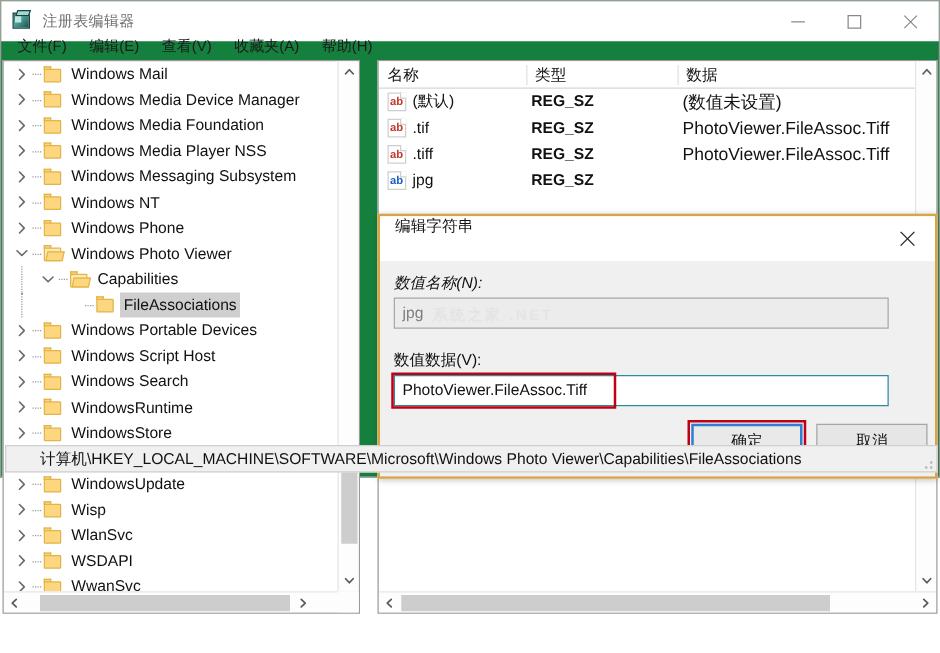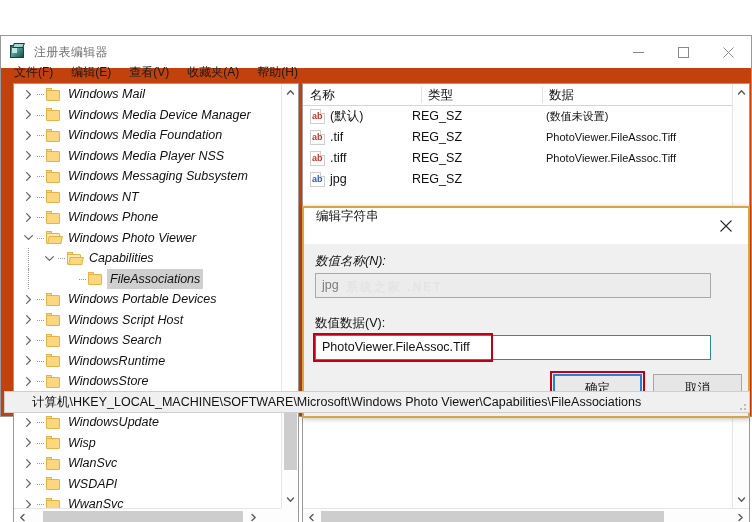--- a/index.html
+++ b/index.html
@@ -2,22 +2,22 @@
 <html><head>
 <meta charset="utf-8">
 <style>
   html,body{margin:0;padding:0;}
   body{
     width:752px;height:522px;overflow:hidden;
     font-family:"Liberation Sans","DejaVu Sans",sans-serif;
     font-size:12px;color:#000;background:#ffffff;
     -webkit-font-smoothing:antialiased;
   }
-  #app{position:relative;width:752px;height:382px;background:#c2410c;
-       border:1px solid #9a9a9a;box-sizing:border-box;margin-top:35px;}
+  #app{position:relative;width:752px;height:382px;background:#15803d;
+       border:1px solid #9a9a9a;box-sizing:border-box;}
 
   
   .titlebar{position:absolute;left:0;top:0;width:100%;height:32px;background:#ffffff;
             display:flex;align-items:center;box-sizing:border-box;}
   .tb-icon{width:18px;height:18px;margin-left:8px;margin-right:7px;position:relative;flex:none;}
   .tb-icon .g1{position:absolute;left:1px;top:2px;width:14px;height:13px;
      background:linear-gradient(135deg,#2f6f6a 0%,#4fa39b 40%,#1d4f4a 100%);
      border:1px solid #17423e;box-sizing:border-box;}
   .tb-icon .g2{position:absolute;left:4px;top:0px;width:11px;height:5px;
      background:#9fd8d2;border:1px solid #17423e;box-sizing:border-box;
@@ -28,22 +28,22 @@
   .wb{width:45px;height:32px;display:flex;align-items:center;justify-content:center;}
   .wb svg{display:block;}
   .wb line,.wb rect{stroke:#8a8a8a;stroke-width:1;fill:none;}
 
   
   .menubar{position:absolute;left:0;top:26px;height:20px;display:flex;align-items:center;
            padding-left:4px;}
   .menu-item{font-size:12px;color:#1a1a1a;padding:2px 9px;white-space:nowrap;text-align:center;}
 
   
-  .pane-tree{position:absolute;left:12px;top:47px;width:286px;height:443px;
-             background:#fff;border:1px solid #9a9a9a;box-sizing:border-box;overflow:hidden;font-style:italic;}
+  .pane-tree{position:absolute;left:1px;top:47px;width:286px;height:443px;
+             background:#fff;border:1px solid #9a9a9a;box-sizing:border-box;overflow:hidden;}
   .pane-list{position:absolute;left:301px;top:47px;width:448px;height:443px;
              background:#fff;border:1px solid #9a9a9a;box-sizing:border-box;overflow:hidden;}
 
   
   .tree{position:absolute;left:0;top:0;width:268px;height:424px;overflow:hidden;}
   .trow{display:flex;align-items:center;height:20.5px;white-space:nowrap;position:relative;}
   .tw{flex:none;position:relative;height:20.5px;}
   .chev{width:17px;height:20.5px;flex:none;display:flex;align-items:center;justify-content:center;}
   .chev svg{display:block;}
   .chev path{stroke:#6a6a6a;stroke-width:1.3;fill:none;stroke-linecap:round;stroke-linejoin:round;}
@@ -72,22 +72,22 @@
   .lvrow{position:relative;height:21px;}
   .ico-ab{position:absolute;left:7px;top:3px;width:15px;height:15px;background:#fff;
           border:1px solid #cfcfcf;box-sizing:border-box;}
   .ico-ab:after{content:"ab";position:absolute;left:1px;top:-1px;font-size:9px;font-weight:bold;
           line-height:15px;color:#c0392b;font-family:"Liberation Sans",sans-serif;}
   .ico-ab.blue:after{color:#1f5fbf;}
   .ico-ab .dogear{position:absolute;right:-1px;top:-1px;width:5px;height:5px;
           background:#fff;border-left:1px solid #cfcfcf;border-bottom:1px solid #cfcfcf;
           box-sizing:border-box;}
   .lv-c1{position:absolute;left:27px;top:0;line-height:21px;font-size:12.5px;color:#111;}
-  .lv-c2{position:absolute;left:109px;top:0;line-height:21px;font-size:12.5px;color:#111;}
-  .lv-c3{position:absolute;left:243px;top:0;line-height:21px;font-size:11px;color:#111;}
+  .lv-c2{position:absolute;left:122px;top:0;line-height:21px;font-size:12.5px;color:#111;font-weight:bold;}
+  .lv-c3{position:absolute;left:243px;top:0;line-height:21px;font-size:14px;color:#111;}
 
   
   .sb-v{position:absolute;right:0;top:0;width:17px;bottom:17px;background:#fdfdfd;
         border-left:1px solid #e6e6e6;box-sizing:border-box;}
   .sb-h{position:absolute;left:0;bottom:0;right:0;height:17px;background:#fdfdfd;
         border-top:1px solid #e6e6e6;box-sizing:border-box;}
   .sb-arrow{position:absolute;display:flex;align-items:center;justify-content:center;
             width:17px;height:17px;}
   .sb-arrow svg path{stroke:#5a5a5a;stroke-width:1.4;fill:none;stroke-linecap:round;stroke-linejoin:round;}
   .thumb-v{position:absolute;left:2px;width:13px;background:#cdcdcd;}

